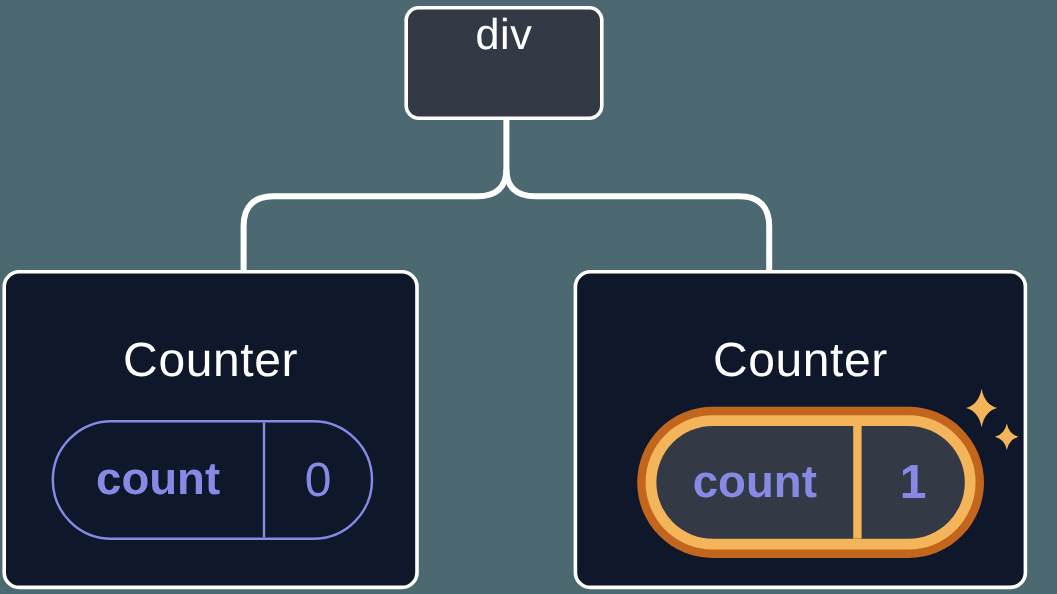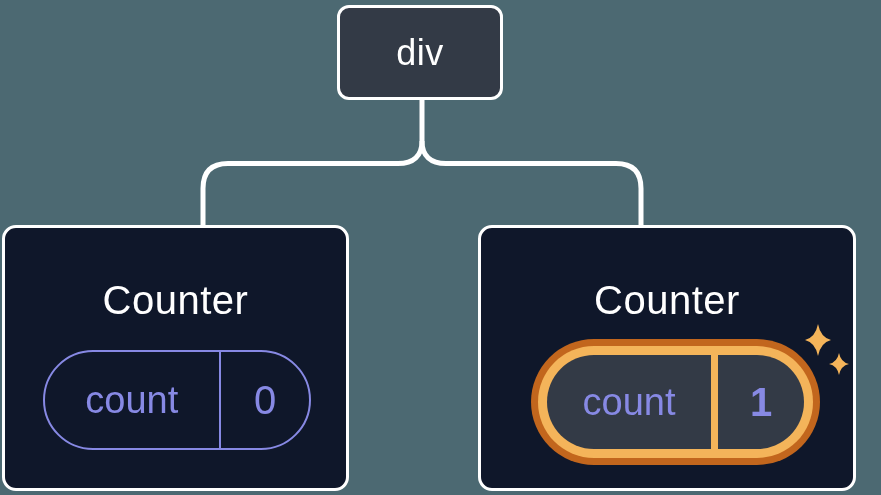--- a/index.html
+++ b/index.html
@@ -25,21 +25,21 @@
   }
   
   .node-root {
     position: absolute;
     left: 337px; top: 5px;
     width: 166px; height: 95px;
     box-sizing: border-box;
     background: #333a46;
     border: 3px solid #ffffff;
     border-radius: 12px;
-    display: flex; align-items: center; justify-content: center;
+    display: flex; justify-content: center;
   }
   .node-label { color: #ffffff; font-size: 36px; letter-spacing: 0.5px; }
 
   
   .card {
     position: absolute;
     top: 225px; height: 266px;
     box-sizing: border-box;
     background: #0f172a;
     border: 3px solid #ffffff;
@@ -66,20 +66,21 @@
     border: 2.5px solid #8789e4;
     border-radius: 999px;
     display: flex; align-items: stretch;
     color: #8789e4;
     overflow: hidden;
   }
   .state-name {
     flex: 1;
     display: flex; align-items: center; justify-content: center;
     font-size: 38px;
+    font-weight: bold;
   }
   .state-divider { width: 2.5px; background: #8789e4; }
   .state-value {
     width: 88px;
     display: flex; align-items: center; justify-content: center;
     font-size: 40px;
   }
 
   
   .highlight-ring-outer {

